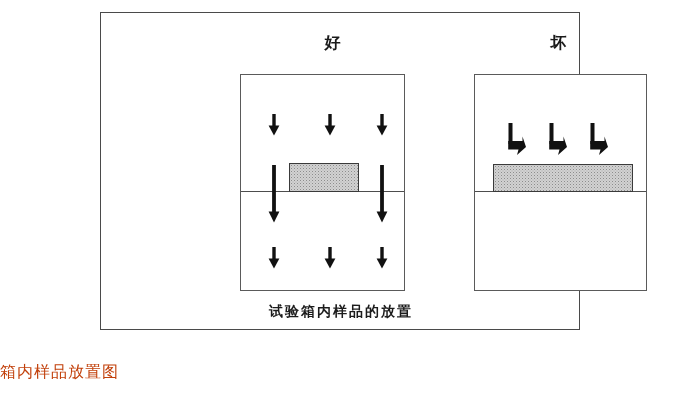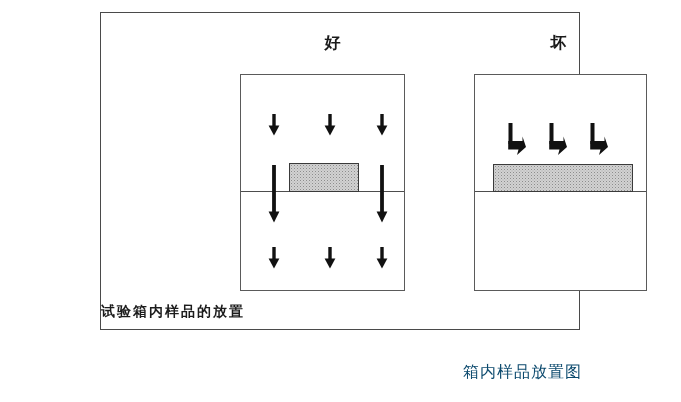--- a/index.html
+++ b/index.html
@@ -112,38 +112,38 @@
   .arrow-long { width: 12px; height: 58px; }
   
   .arrow-hook { width: 20px; height: 34px; }
 
   
   #inner-caption {
     position: absolute;
     left: 0;
     top: 290px;
     width: 480px;
-    text-align: left;
+    text-align: center;
     font-family: "DejaVu Sans", "Liberation Sans", sans-serif;
     font-size: 14px;
     font-weight: 700;
     color: #1c1c1c;
     letter-spacing: 2px;
   }
 
   
   #bottom-caption {
     position: absolute;
     left: 0;
     top: 362px;
     width: 582px;
-    text-align: right;
+    text-align: left;
     font-family: "DejaVu Sans", "Liberation Sans", sans-serif;
     font-size: 16px;
-    color: #0c4a6e;
+    color: #c2410c;
     letter-spacing: 1px;
   }
 </style>
 </head>
 <body>
 
 <div id="figure-scan">
 
   <div id="outer-frame">
 

